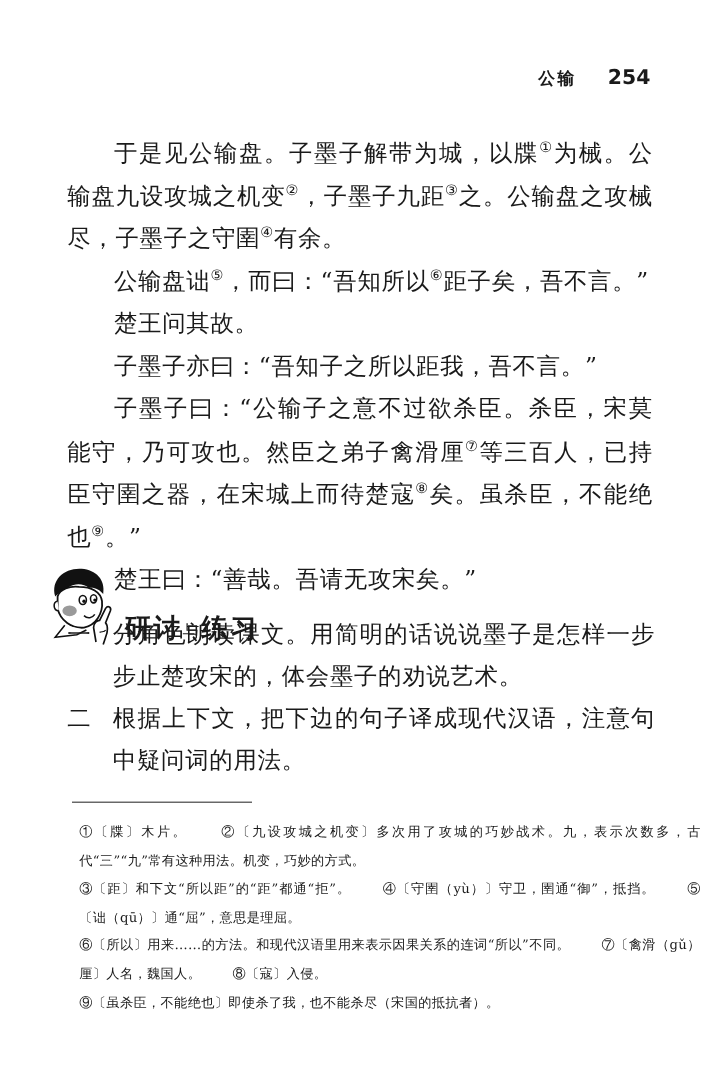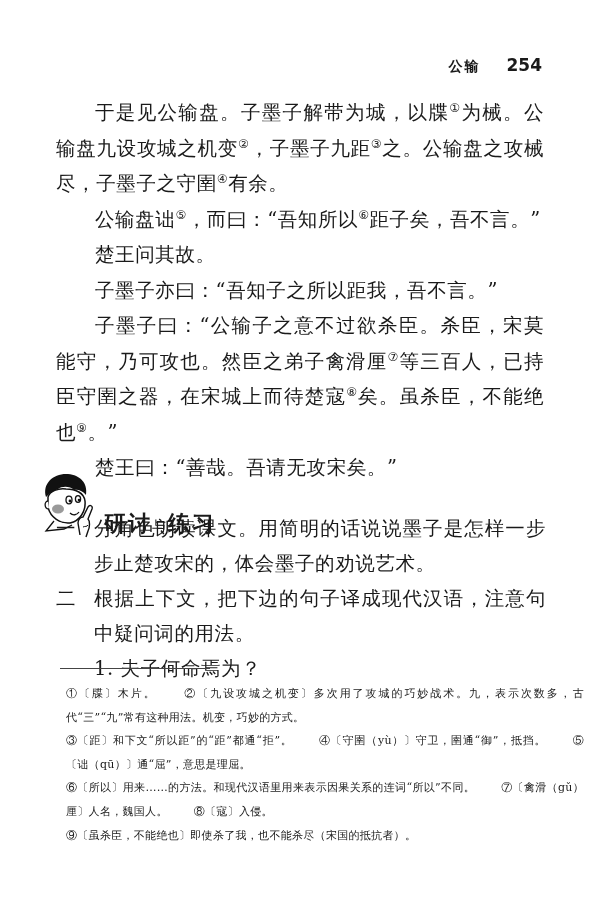--- a/index.html
+++ b/index.html
@@ -11,21 +11,21 @@
   .header {
     position: absolute; top: 55px; right: 58px;
     display: flex; align-items: baseline; gap: 26px;
     font-family: "DejaVu Sans", "Liberation Sans", sans-serif;
     font-weight: bold;
   }
   .header .chapter { font-size: 14px; letter-spacing: 2px; }
   .header .page-num { font-size: 17px; }
 
   .body-text {
-    position: absolute; left: 56px; width: 488px; top: 95px;
+    position: absolute; left: 56px; width: 488px; top: 110px;
     font-size: 19.5px; line-height: 35.5px; letter-spacing: 0.6px;
   }
   .body-text p { margin: 0; text-indent: 2em; text-align: justify; }
   sup.fn {
     font-size: 12px; vertical-align: super; line-height: 0;
     font-family: "DejaVu Sans", sans-serif;
   }
 
   .section-heading {
     position: absolute; left: 36px; top: 469px; height: 70px;
@@ -116,21 +116,20 @@
 
 <div class="exercises">
   <div class="ex-item">
     <span class="ex-num">一</span>
     <span class="ex-text">分角色朗读课文。用简明的话说说墨子是怎样一步步止楚攻宋的，体会墨子的劝说艺术。</span>
   </div>
   <div class="ex-item">
     <span class="ex-num">二</span>
     <span class="ex-text">根据上下文，把下边的句子译成现代汉语，注意句中疑问词的用法。</span>
   </div>
-  <div class="ex-sub">1. 夫子何命焉为？</div>
 </div>
 
 <div class="divider"></div>
 
 <div class="footnotes">
   <p>
     <span>①〔牒〕木片。</span><span class="gap"></span><span>②〔九设攻城之机变〕多次用了攻城的巧妙战术。九，表示次数多，古代“三”“九”常有这种用法。机变，巧妙的方式。</span>
   </p>
   <p>
     <span>③〔距〕和下文“所以距”的“距”都通“拒”。</span><span class="gap"></span><span>④〔守圉（yù）〕守卫，圉通“御”，抵挡。</span><span class="gap"></span><span>⑤〔诎（qū）〕通“屈”，意思是理屈。</span>

